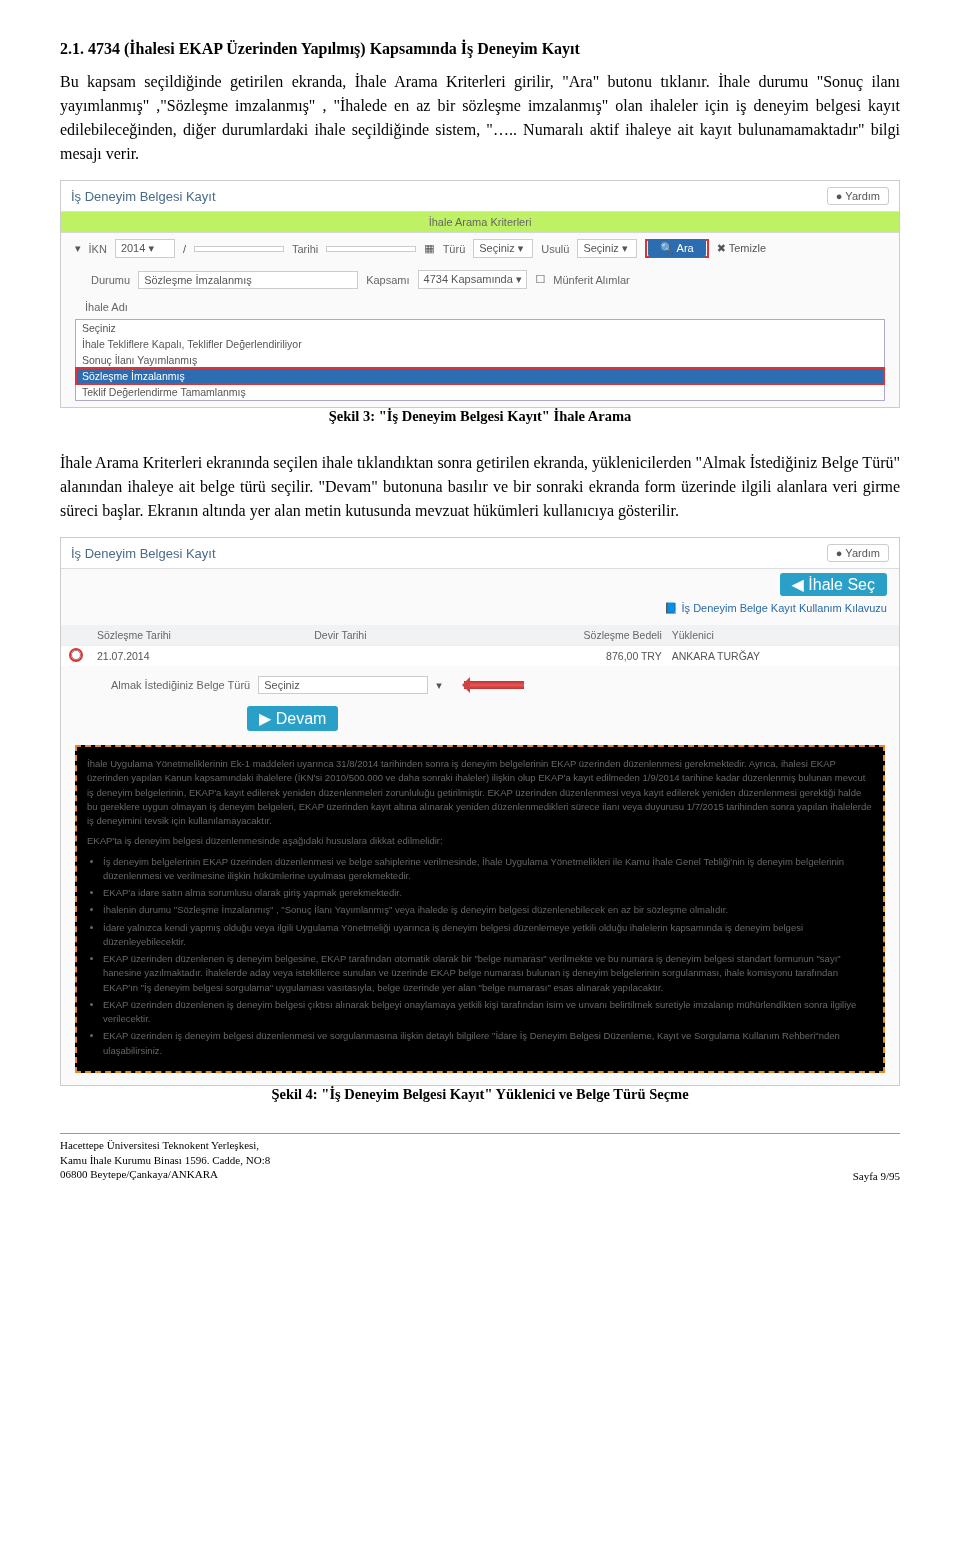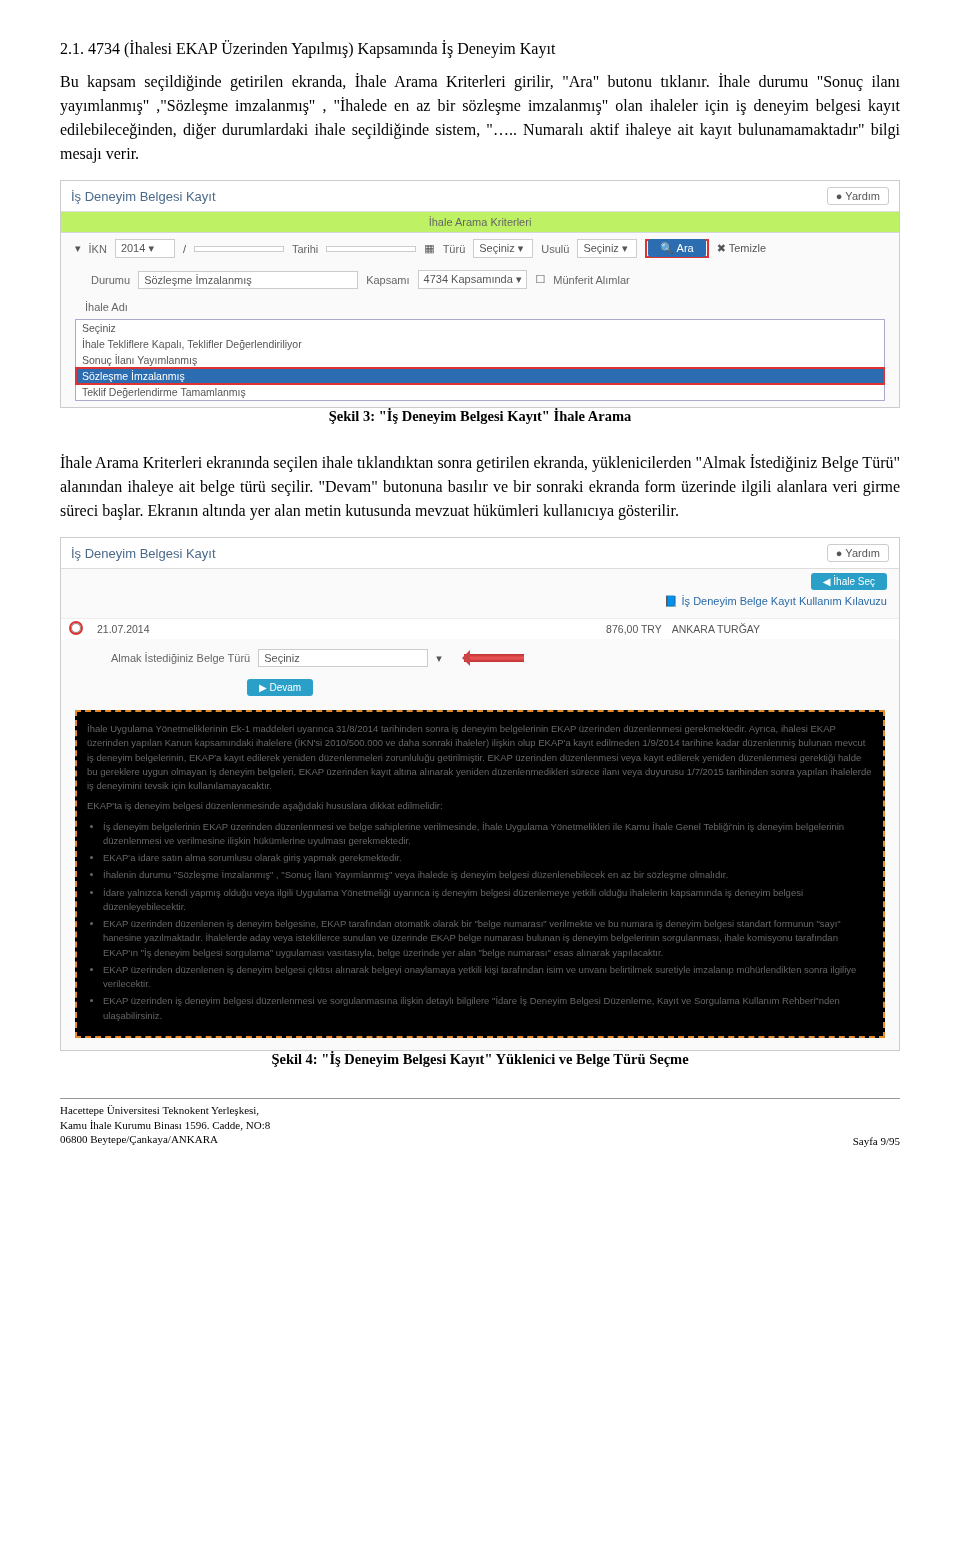--- a/index.html
+++ b/index.html
@@ -1,27 +1,27 @@
 <!DOCTYPE html>
 <html><head>
 <meta charset="utf-8">
 <style>
 *{box-sizing:border-box;margin:0;padding:0}
 body{width:960px;font-family:"Times New Roman",serif;font-size:16px;background:#fff;color:#000;padding:40px 60px 20px}
-.heading{font-weight:normal;margin-bottom:12px}
+.heading{font-weight:bold;margin-bottom:12px}
 .para{text-align:justify;line-height:1.5;margin-bottom:14px}
 .figure{margin:14px 0 0;border:1px solid #ccc;background:#fafafa;font-family:Arial,sans-serif;font-size:11px;color:#555}
 .fig-toolbar{display:flex;align-items:center;justify-content:space-between;padding:6px 10px;border-bottom:1px solid #ddd;background:#fff}
 .fig-title{color:#4a6a8a;font-size:13px}
 .help-btn{border:1px solid #ccc;padding:2px 8px;border-radius:3px;background:#fff}
 .band{background:#bef264;text-align:center;padding:4px 0;font-size:11px;color:#666;border-bottom:1px solid #d2d7dd}
 .row{display:flex;align-items:center;gap:8px;padding:6px 14px;flex-wrap:wrap}
 .fld{border:1px solid #ccc;background:#fff;padding:2px 5px;font-size:11px;min-width:60px;display:inline-block}
 .btn-blue{background:#2c6cb0;color:#fff;padding:3px 12px;border-radius:3px;font-size:11px}
-.btn-cyan{background:#2aa0c9;color:#fff;padding:3px 12px;border-radius:3px;font-size:10px}
+.btn-cyan{background:#2aa0c9;color:#fff;padding:3px 12px;border-radius:3px;font-size:16px}
 .red-box{border:2px solid #d33;padding:1px}
 .dd{margin:0 14px 6px;border:1px solid #aac;background:#fff}
 .dd div{padding:2px 6px;font-size:10.5px}
 .dd .sel{background:#2c6cb0;color:#fff;outline:2px solid #d33;outline-offset:-1px}
 .caption{text-align:center;font-weight:bold;font-size:14.5px;margin-bottom:26px}
 .tbl{width:100%;margin:4px 0}
 .tbl-head{display:flex;background:#f0f2f4;font-size:10.5px;padding:4px 10px;color:#666}
 .tbl-row{display:flex;background:#fff;font-size:10.5px;padding:4px 10px;border-top:1px solid #eee}
 .c1{flex:0 0 26px}
 .c2{flex:2}
@@ -94,20 +94,27 @@
     <span class="fig-title">İş Deneyim Belgesi Kayıt</span>
     <span class="help-btn">● <span>Yardım</span></span>
   </div>
   <div style="text-align:right;padding:6px 12px">
     <span class="btn-cyan">◀ <span>İhale Seç</span></span>
   </div>
   <div style="text-align:right;padding:2px 12px 6px">
     <span style="color:#2a6aa8;font-size:11px">📘 <span>İş Deneyim Belge Kayıt Kullanım Kılavuzu</span></span>
   </div>
   <div class="tbl">
+    <div class="tbl-head">
+      <span class="c1"></span>
+      <span class="c2">Sözleşme Tarihi</span>
+      <span class="c3">Devir Tarihi</span>
+      <span class="c4">Sözleşme Bedeli</span>
+      <span class="c5">Yüklenici</span>
+    </div>
     <div class="tbl-row">
       <span class="c1"><span class="radio"></span></span>
       <span class="c2">21.07.2014</span>
       <span class="c3"></span>
       <span class="c4">876,00 TRY</span>
       <span class="c5">ANKARA TURĞAY</span>
     </div>
   </div>
   <div class="row">
     <span class="lbl" style="margin-left:36px">Almak İstediğiniz Belge Türü</span>

